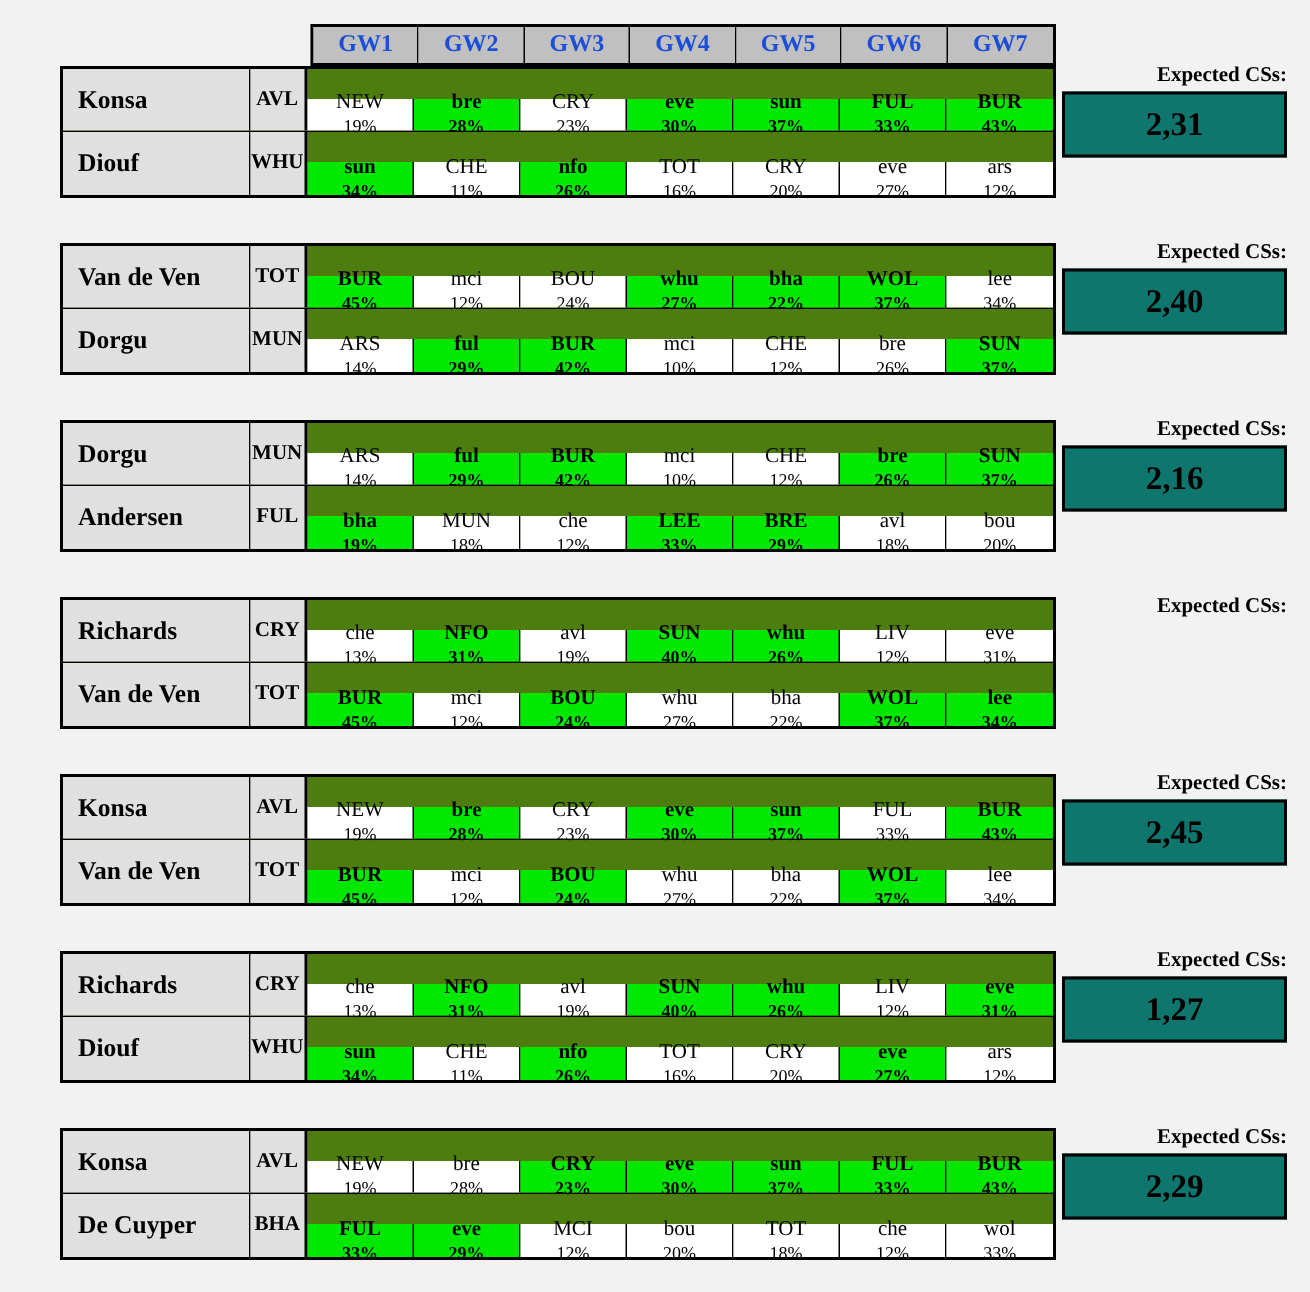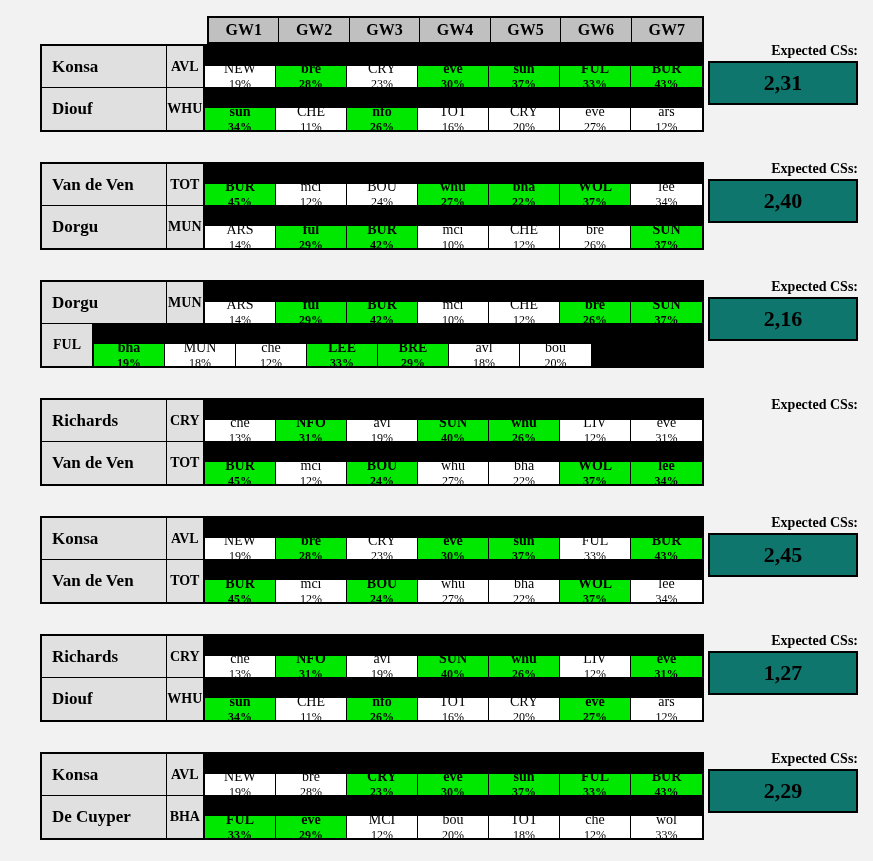--- a/index.html
+++ b/index.html
@@ -31,21 +31,21 @@
     box-sizing: border-box;
     width: 497px;
     height: 28px;
     background: #C0C0C0;
   }
   .gw-header .gw-cell {
     width: 71px;
     box-sizing: border-box;
     border-right: 1px solid #000;
     background: #C0C0C0;
-    color: #000000;
+    color: #1d4ed8;
     font-size: 16px;
     font-weight: bold;
     display: flex;
     align-items: center;
     justify-content: center;
     letter-spacing: 0px;
   }
   .gw-header .gw-cell:last-child { border-right: none; }
 
   
@@ -58,21 +58,21 @@
   .fixture-table {
     position: absolute;
     left: 40px;
     top: 0;
     width: 664px;
     height: 88px;
     border: 2px solid #000;
     box-sizing: border-box;
     display: flex;
     flex-direction: column;
-    background: #000000;
+    background: #4d7c0f;
   }
   .prow {
     display: flex;
     height: 50%;
     box-sizing: border-box;
   }
   .prow.top { border-bottom: 1px solid #000; }
 
   .pname {
     width: 167px;
@@ -358,20 +358,21 @@
                 <div class="opp">bre</div>
                 <div class="pct">26%</div>
               </div>
               <div class="fcell hl">
                 <div class="opp">SUN</div>
                 <div class="pct">37%</div>
               </div>
             </div>
           </div>
           <div class="prow">
+            <div class="pname">Andersen</div>
             <div class="pteam">FUL</div>
             <div class="fixtures">
               <div class="fcell hl">
                 <div class="opp">bha</div>
                 <div class="pct">19%</div>
               </div>
               <div class="fcell">
                 <div class="opp">MUN</div>
                 <div class="pct">18%</div>
               </div>

